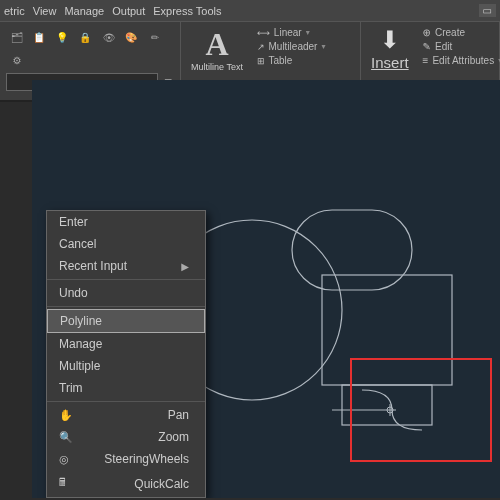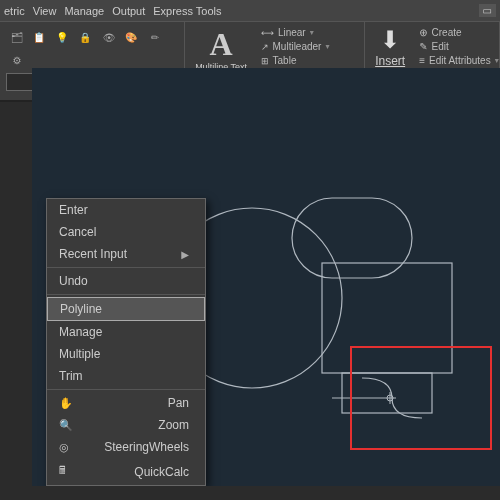--- a/index.html
+++ b/index.html
@@ -10,21 +10,21 @@
       font-family: 'Segoe UI', Arial, sans-serif;
       font-size: 12px;
       background: #2b2b2b;
       color: #ccc;
     }
 
     
     #toolbar {
       background: #3c3c3c;
       border-bottom: 1px solid #555;
-      height: 68px;
+      height: 80px;
     }
 
     .toolbar-row1 {
       display: flex;
       align-items: center;
       height: 22px;
       background: #444;
       padding: 0 4px;
       gap: 8px;
       border-bottom: 1px solid #555;
@@ -250,21 +250,21 @@
           </div>
         </div>
       </div>
       <div class="ribbon-group-label">Annotation ▾</div>
     </div>
 
     <div class="ribbon-group" style="min-width:130px; flex-direction:column; align-items:flex-start; padding:4px 6px;">
       <div style="display:flex; align-items:flex-start; gap:8px; flex:1;">
         <div class="ribbon-big-btn">
           <span class="ribbon-big-icon" style="font-size:24px;">⬇</span>
-          <span style="font-size:12px;text-decoration:underline;">Insert</span>
+          <span style="font-size:15px;text-decoration:underline;">Insert</span>
         </div>
         <div class="ribbon-small-btns">
           <div class="ribbon-small-btn">
             <span>⊕</span>
             <span>Create</span>
           </div>
           <div class="ribbon-small-btn">
             <span>✎</span>
             <span>Edit</span>
           </div>

